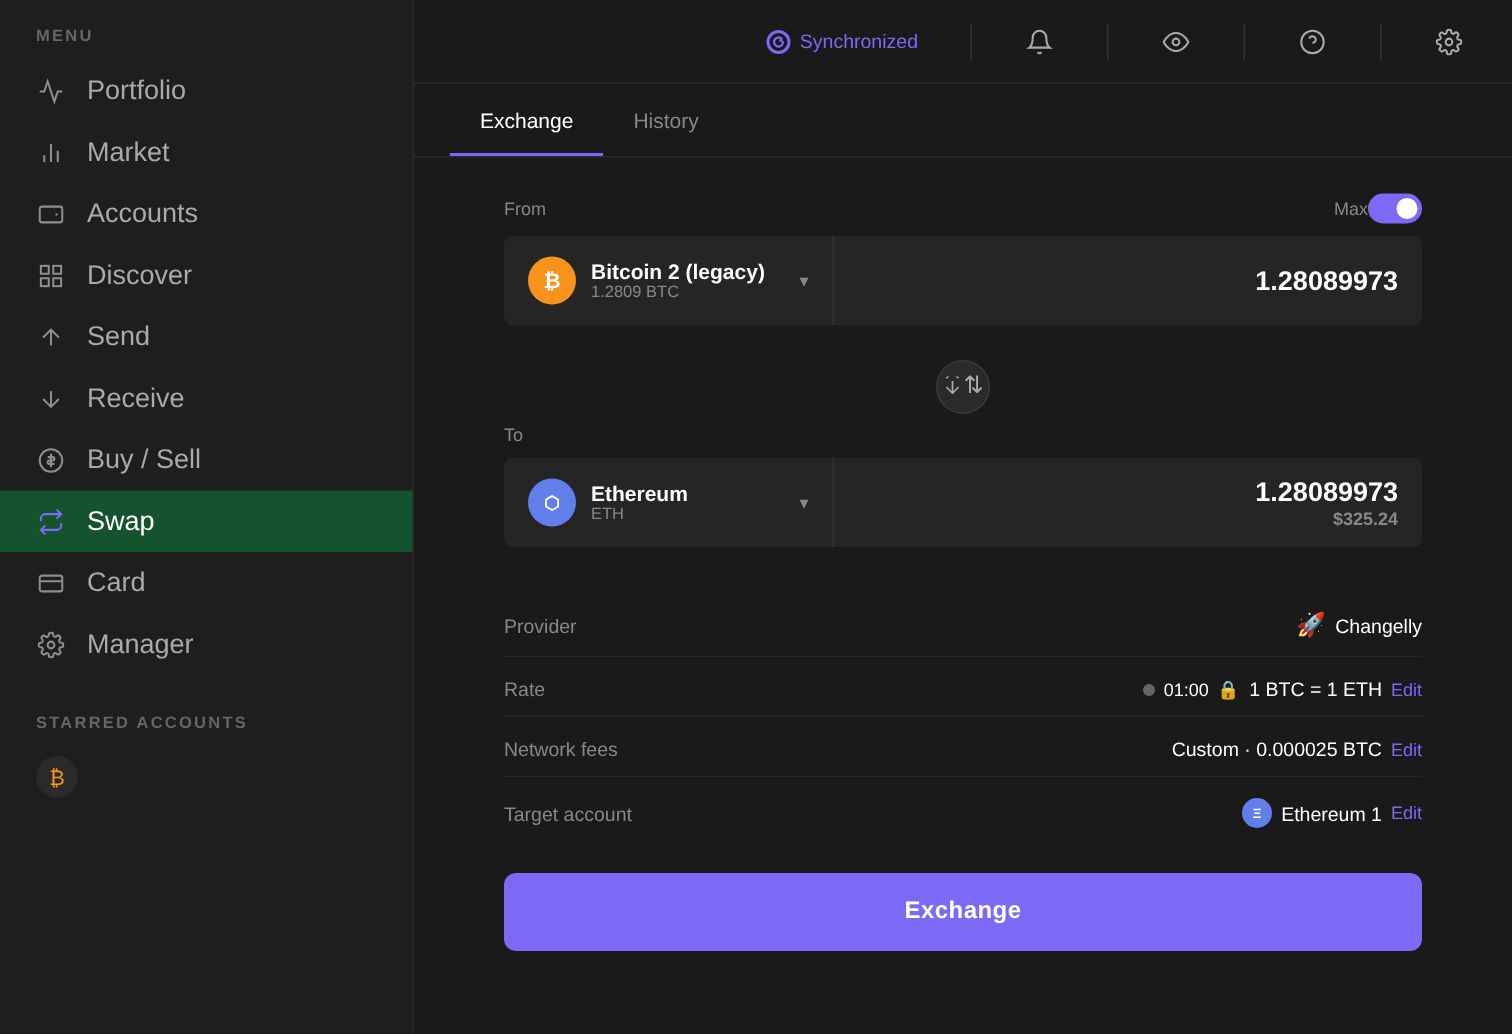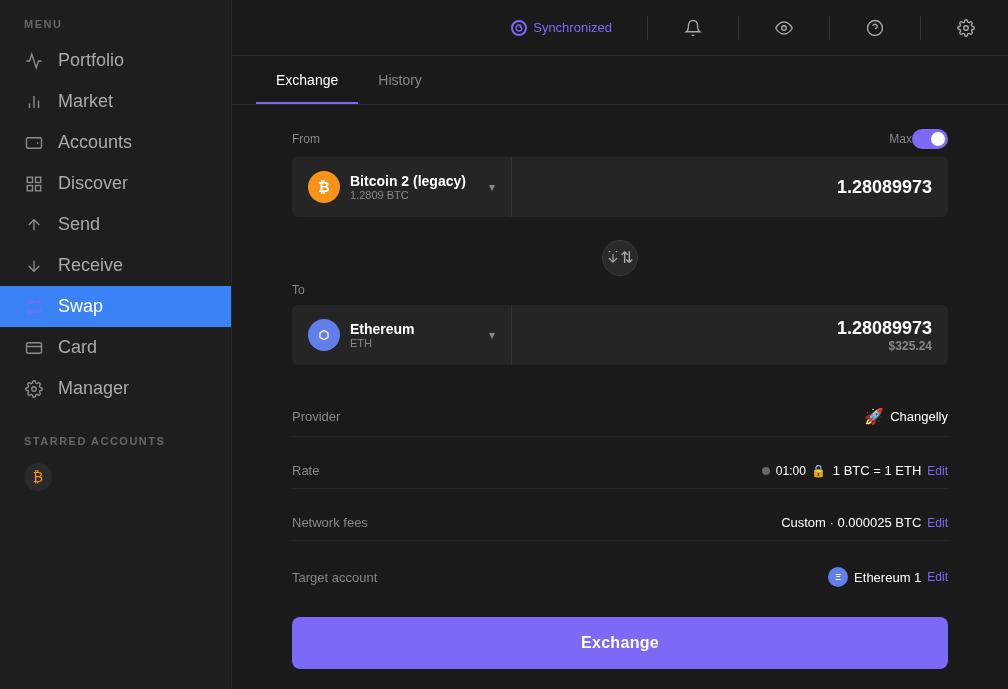--- a/index.html
+++ b/index.html
@@ -8,21 +8,21 @@
       background: #1a1a1a;
       color: #ffffff;
       width: 1008px;
       height: 689px;
       display: flex;
       overflow: hidden;
     }
 
     
     .sidebar {
-      width: 232px;
+      width: 276px;
       background: #1e1e1e;
       height: 100%;
       display: flex;
       flex-direction: column;
       padding: 0;
       border-right: 1px solid #2a2a2a;
       flex-shrink: 0;
     }
     .sidebar-menu-label {
       font-size: 11px;
@@ -36,21 +36,21 @@
       align-items: center;
       gap: 14px;
       padding: 10px 24px;
       cursor: pointer;
       color: #aaa;
       font-size: 14px;
       border-radius: 0;
       transition: background 0.15s;
     }
     .sidebar-item.active {
-      background: #3b82f6;
+      background: #14532d;
       color: #fff;
     }
     .sidebar-item .icon {
       width: 20px;
       height: 20px;
       display: flex;
       align-items: center;
       justify-content: center;
       opacity: 0.8;
     }
@@ -290,21 +290,21 @@
       cursor: pointer;
       color: #aaa;
       font-size: 14px;
     }
 
     
     .info-section {
       margin-top: 16px;
       display: flex;
       flex-direction: column;
-      gap: 16px;
+      gap: 4px;
     }
     .info-row {
       display: flex;
       align-items: center;
       justify-content: space-between;
       padding: 10px 0;
       border-bottom: 1px solid #252525;
       font-size: 13px;
     }
     .info-row:last-child { border-bottom: none; }
@@ -428,20 +428,29 @@
   <div class="sidebar-item">
     <span class="icon">
       <svg width="18" height="18" viewBox="0 0 24 24" fill="none" stroke="currentColor" stroke-width="1.8">
         <line x1="12" y1="5" x2="12" y2="19"></line>
           <polyline points="19 12 12 19 5 12"></polyline>
       </svg>
     </span>
     <span class="label">Receive</span>
   </div>
 
+  <div class="sidebar-item">
+    <span class="icon">
+      <svg width="18" height="18" viewBox="0 0 24 24" fill="none" stroke="currentColor" stroke-width="1.8">
+        <circle cx="12" cy="12" r="10"></circle>
+          <path d="M12 6v12M9 9h4.5a1.5 1.5 0 0 1 0 3H10.5a1.5 1.5 0 0 0 0 3H15"></path>
+      </svg>
+    </span>
+    <span class="label">Buy / Sell</span>
+  </div>
 
   <div class="sidebar-item active">
     <span class="icon">
       <svg width="18" height="18" viewBox="0 0 24 24" fill="none" stroke="#7c6af7" stroke-width="1.8">
         <polyline points="17 1 21 5 17 9"></polyline>
           <path d="M3 11V9a4 4 0 0 1 4-4h14"></path>
           <polyline points="7 23 3 19 7 15"></polyline>
           <path d="M21 13v2a4 4 0 0 1-4 4H3"></path>
       </svg>
     </span>

